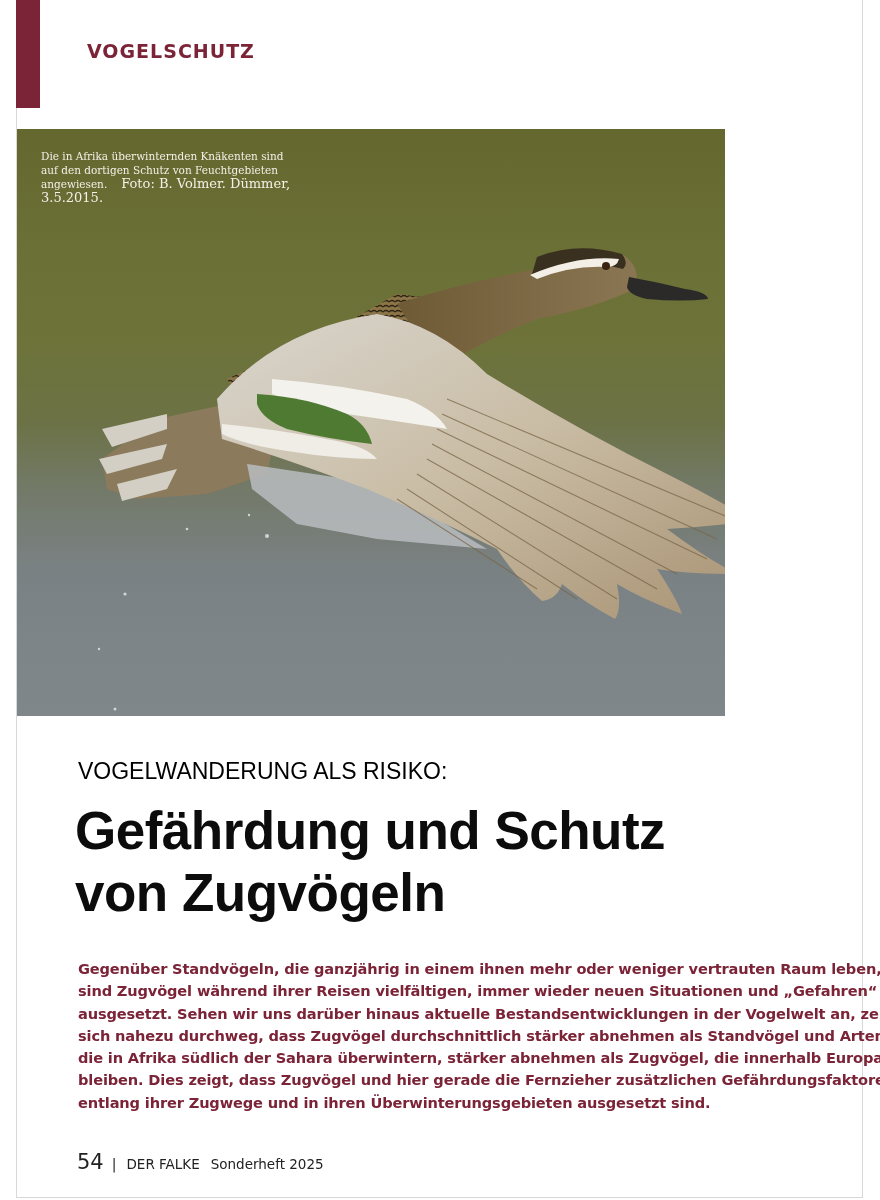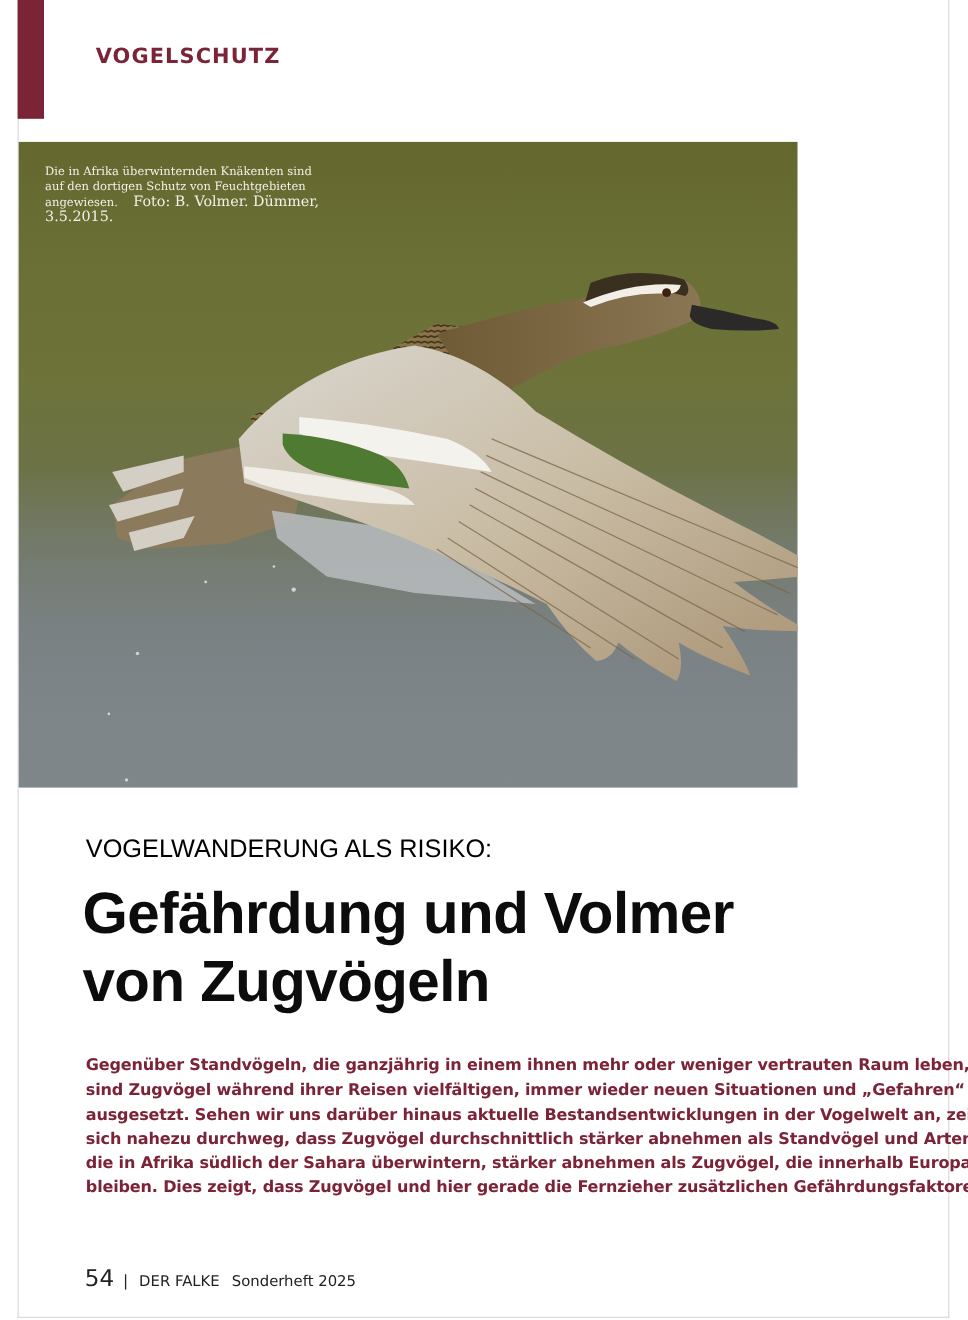--- a/index.html
+++ b/index.html
@@ -94,31 +94,32 @@
   </svg>
   <div class="caption">
     <span>Die in Afrika überwinternden Knäkenten sind</span><br>
     <span>auf den dortigen Schutz von Feuchtgebieten</span><br>
     <span>angewiesen.</span><span class="credit">Foto: B. Volmer. Dümmer, 3.5.2015.</span>
   </div>
 </div>
 
 <div class="kicker">VOGELWANDERUNG ALS RISIKO:</div>
 <h1 class="headline" style="margin:0;">
-  <span>Gefährdung und Volmer</span>
+  <span>Gefährdung und Schutz</span>
   <span>von Zugvögeln</span>
 </h1>
 
 <div class="lead">
   <span>Gegenüber Standvögeln, die ganzjährig in einem ihnen mehr oder weniger vertrauten Raum leben,</span>
   <span>sind Zugvögel während ihrer Reisen vielfältigen, immer wieder neuen Situationen und „Gefahren“</span>
   <span>ausgesetzt. Sehen wir uns darüber hinaus aktuelle Bestandsentwicklungen in der Vogelwelt an, zeigt</span>
   <span>sich nahezu durchweg, dass Zugvögel durchschnittlich stärker abnehmen als Standvögel und Arten,</span>
   <span>die in Afrika südlich der Sahara überwintern, stärker abnehmen als Zugvögel, die innerhalb Europas</span>
   <span>bleiben. Dies zeigt, dass Zugvögel und hier gerade die Fernzieher zusätzlichen Gefährdungsfaktoren</span>
+  <span>entlang ihrer Zugwege und in ihren Überwinterungsgebieten ausgesetzt sind.</span>
 </div>
 
 <div class="footer">
   <span class="num">54</span>
   <span class="sep">|</span>
   <span class="mag">DER FALKE</span>
   <span class="issue">Sonderheft 2025</span>
 </div>
 
 </body></html>

